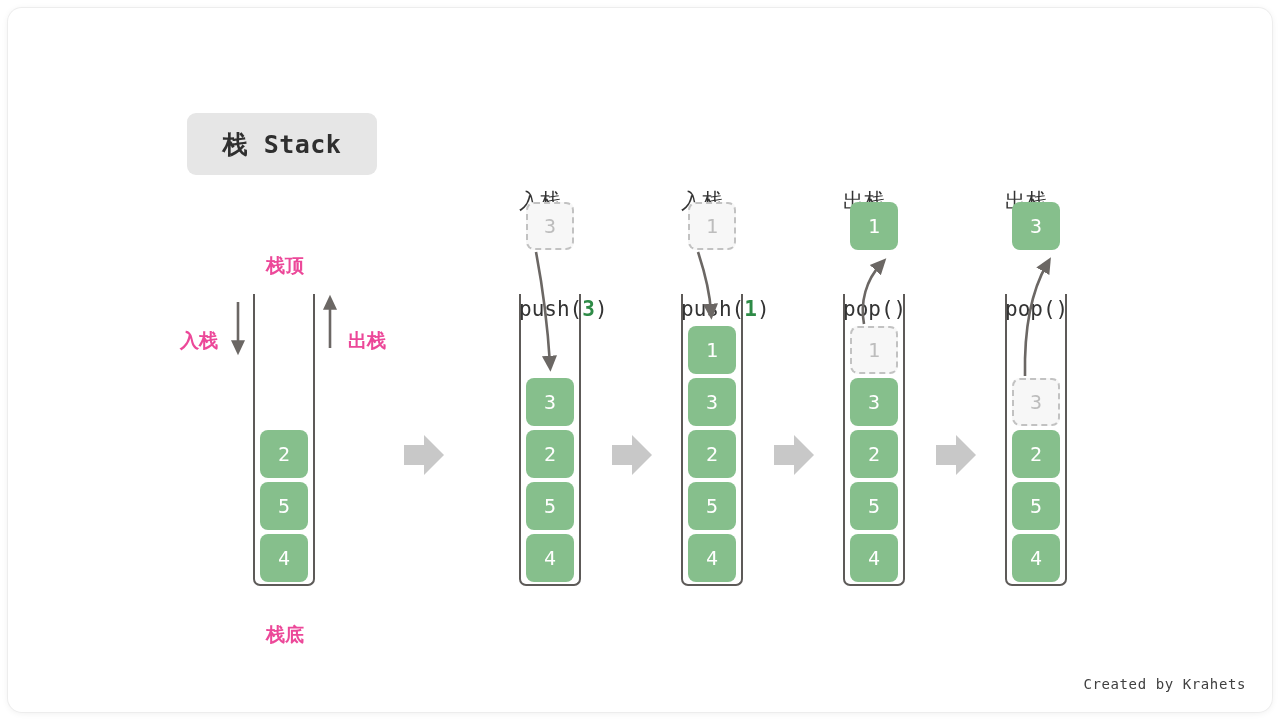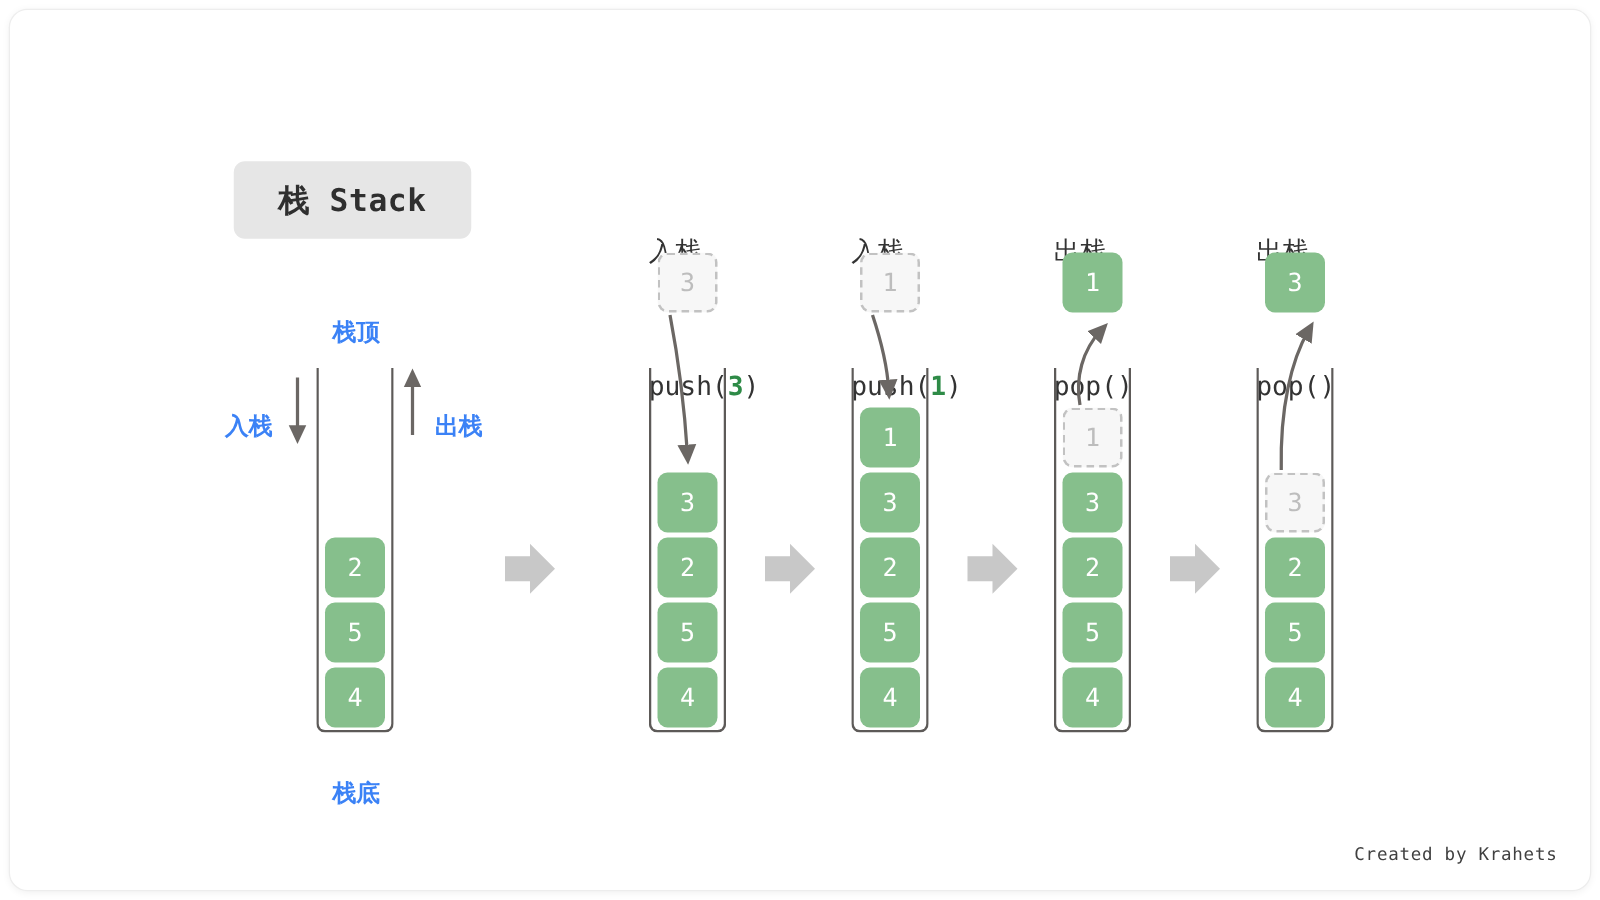--- a/index.html
+++ b/index.html
@@ -30,38 +30,37 @@
     position: absolute;
     left: 179px;
     top: 105px;
     width: 190px;
     height: 62px;
     background: #e6e6e6;
     border-radius: 9px;
     display: flex;
     align-items: center;
     justify-content: center;
-    margin-top: 16px;
   }
   #title-pill .t {
     font-family: "DejaVu Sans Mono", "Liberation Mono", monospace;
     font-size: 25px;
     font-weight: bold;
     color: #2f2f2f;
     letter-spacing: 0.5px;
     white-space: pre;
   }
 
   
   .cn-label {
     position: absolute;
     font-family: "DejaVu Sans", "Liberation Sans", sans-serif;
     font-size: 19px;
     font-weight: bold;
-    color: #3b82f6;
+    color: #ec4899;
     white-space: nowrap;
   }
   .col-head {
     position: absolute;
     font-family: "DejaVu Sans Mono", "Liberation Mono", monospace;
     font-size: 21px;
     color: #333333;
     line-height: 36px;
     white-space: pre;
   }

